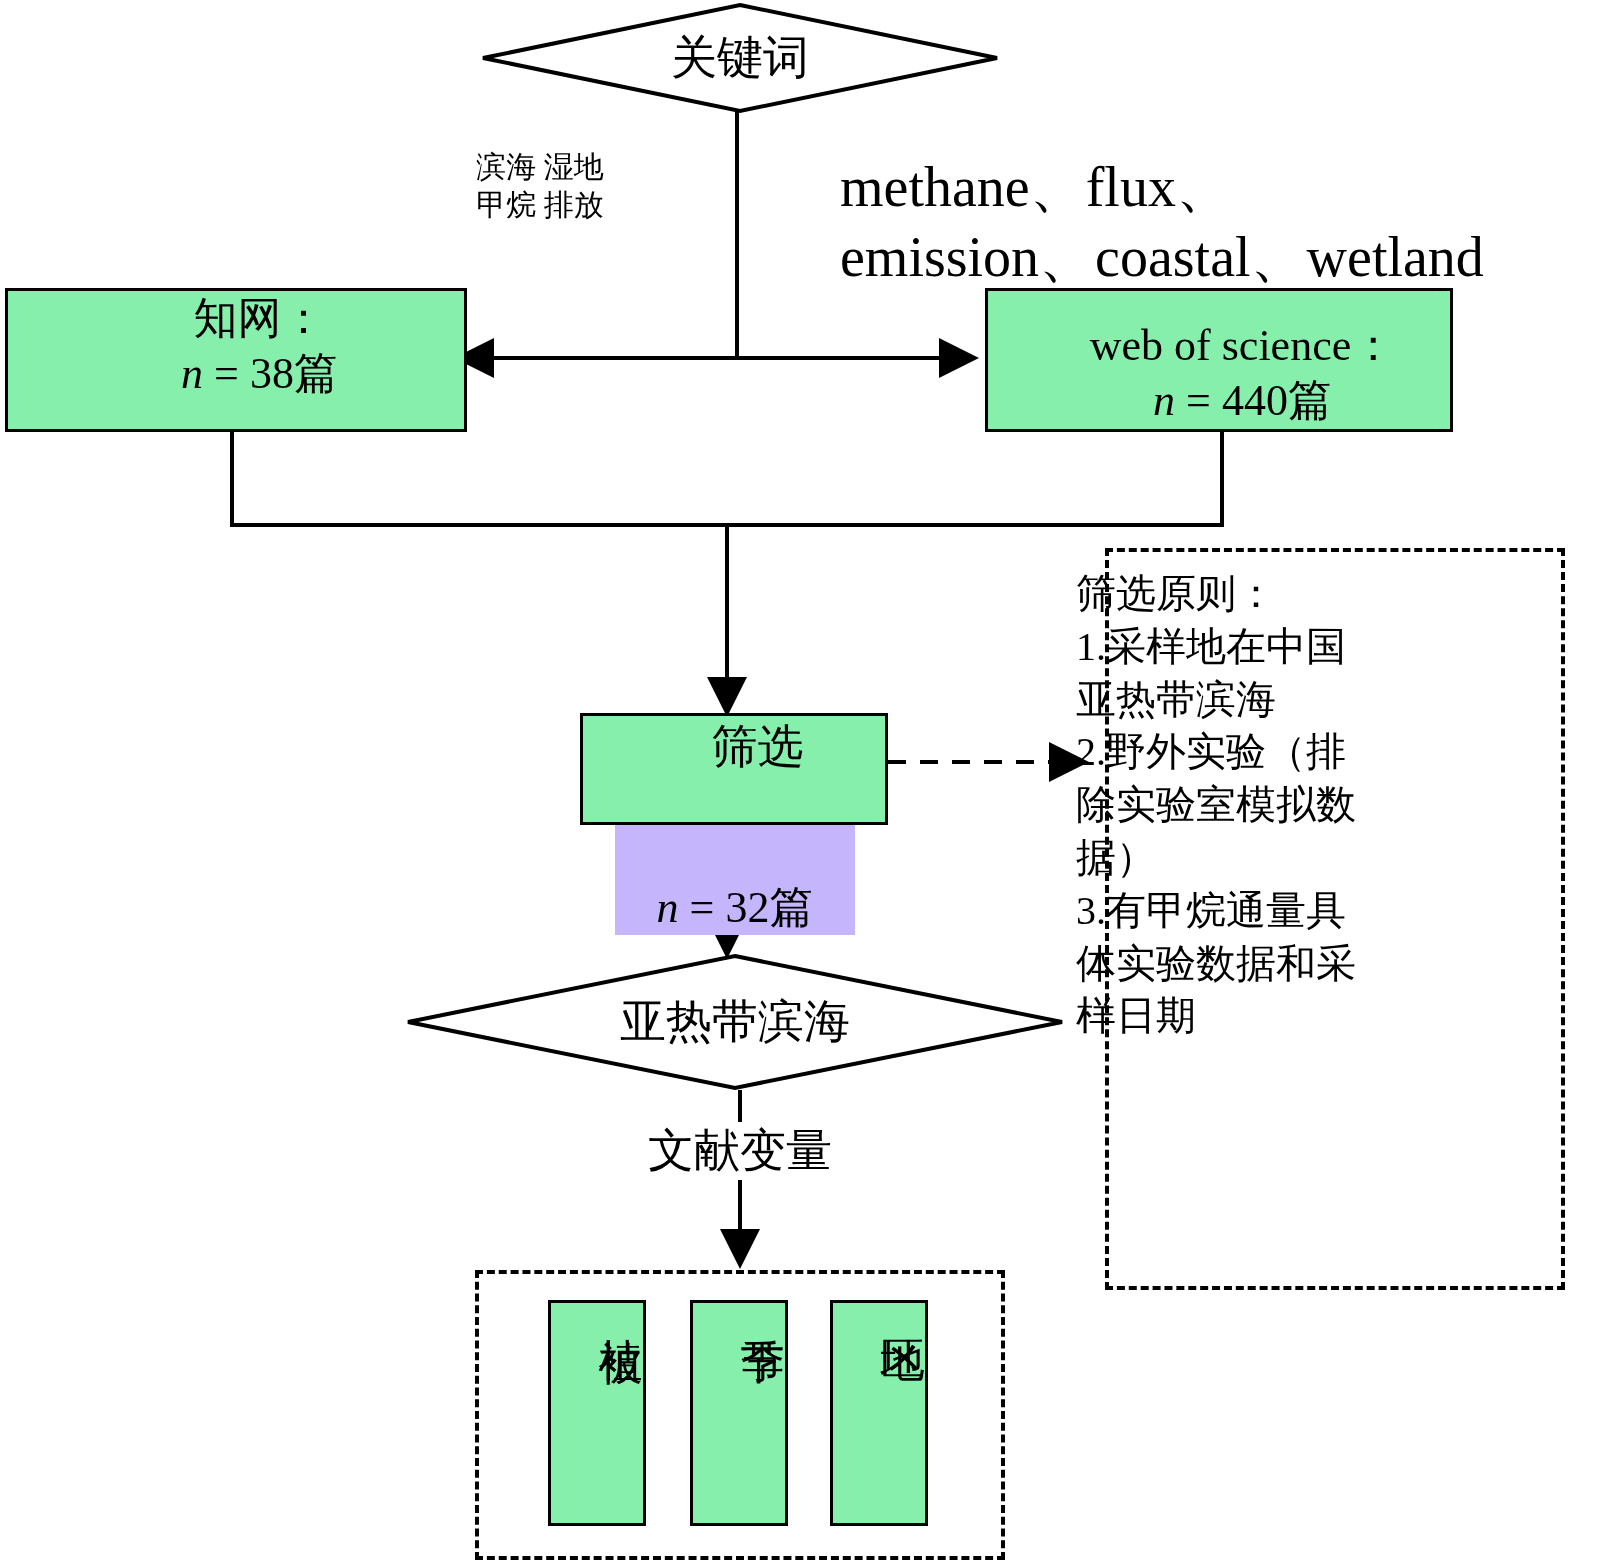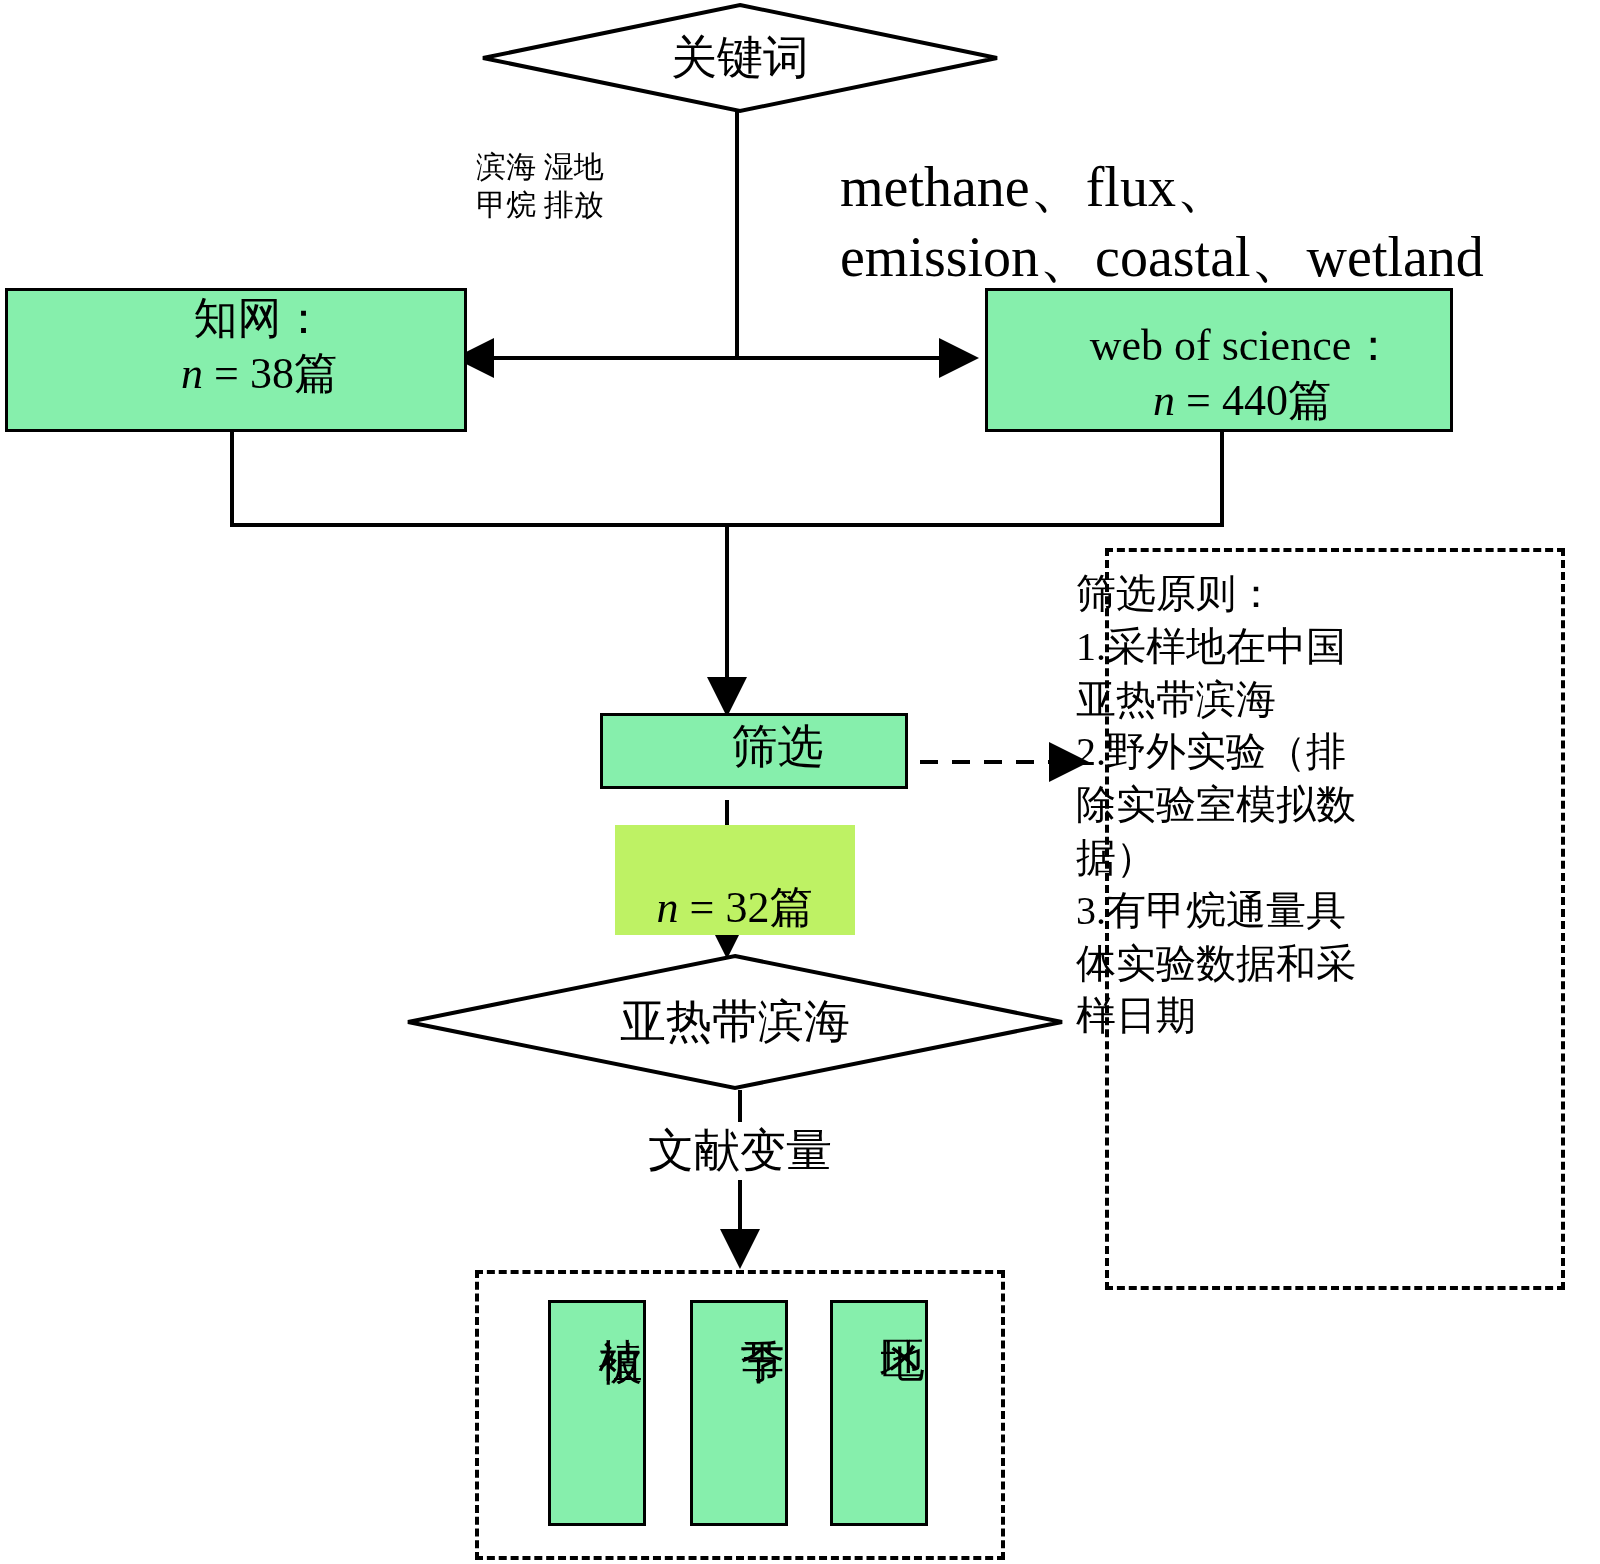--- a/index.html
+++ b/index.html
@@ -138,25 +138,25 @@
 
   <div class="rect-box" style="left:985px; top:288px; width:468px; height:144px;">
     <div style="font-size:44px; line-height:1.25; text-align:center;margin-top:27px;">
       <div>web of science：</div>
       <div>
         <span class="it">n</span><span> = </span><span>440篇</span>
       </div>
     </div>
   </div>
 
-  <div class="rect-box" style="left:580px; top:713px; width:308px; height:76px;margin-left:20px;">
+  <div class="rect-box" style="left:580px; top:713px; width:308px; height:112px;">
     <span style="font-size:46px;">筛选</span>
   </div>
 
-  <div class="label" style="left:615px; top:825px; width:240px; font-size:44px; text-align:center; background:#bef264;">
+  <div class="label" style="left:615px; top:825px; width:240px; font-size:44px; text-align:center; background:#c4b5fd;">
     <span class="it">n</span><span> = </span><span>32篇</span>
   </div>
 
   <div class="node diamond" style="left:405px; top:953px; width:660px; height:138px;">
     <svg width="660" height="138" viewBox="0 0 660 138">
       <polygon points="330,3 657,69 330,135 3,69" fill="#ffffff" stroke="#000000" stroke-width="4"></polygon>
     </svg>
   </div>
   <div class="centered-text" style="left:405px; top:953px; width:660px; height:138px; font-size:46px;">亚热带滨海</div>
 

